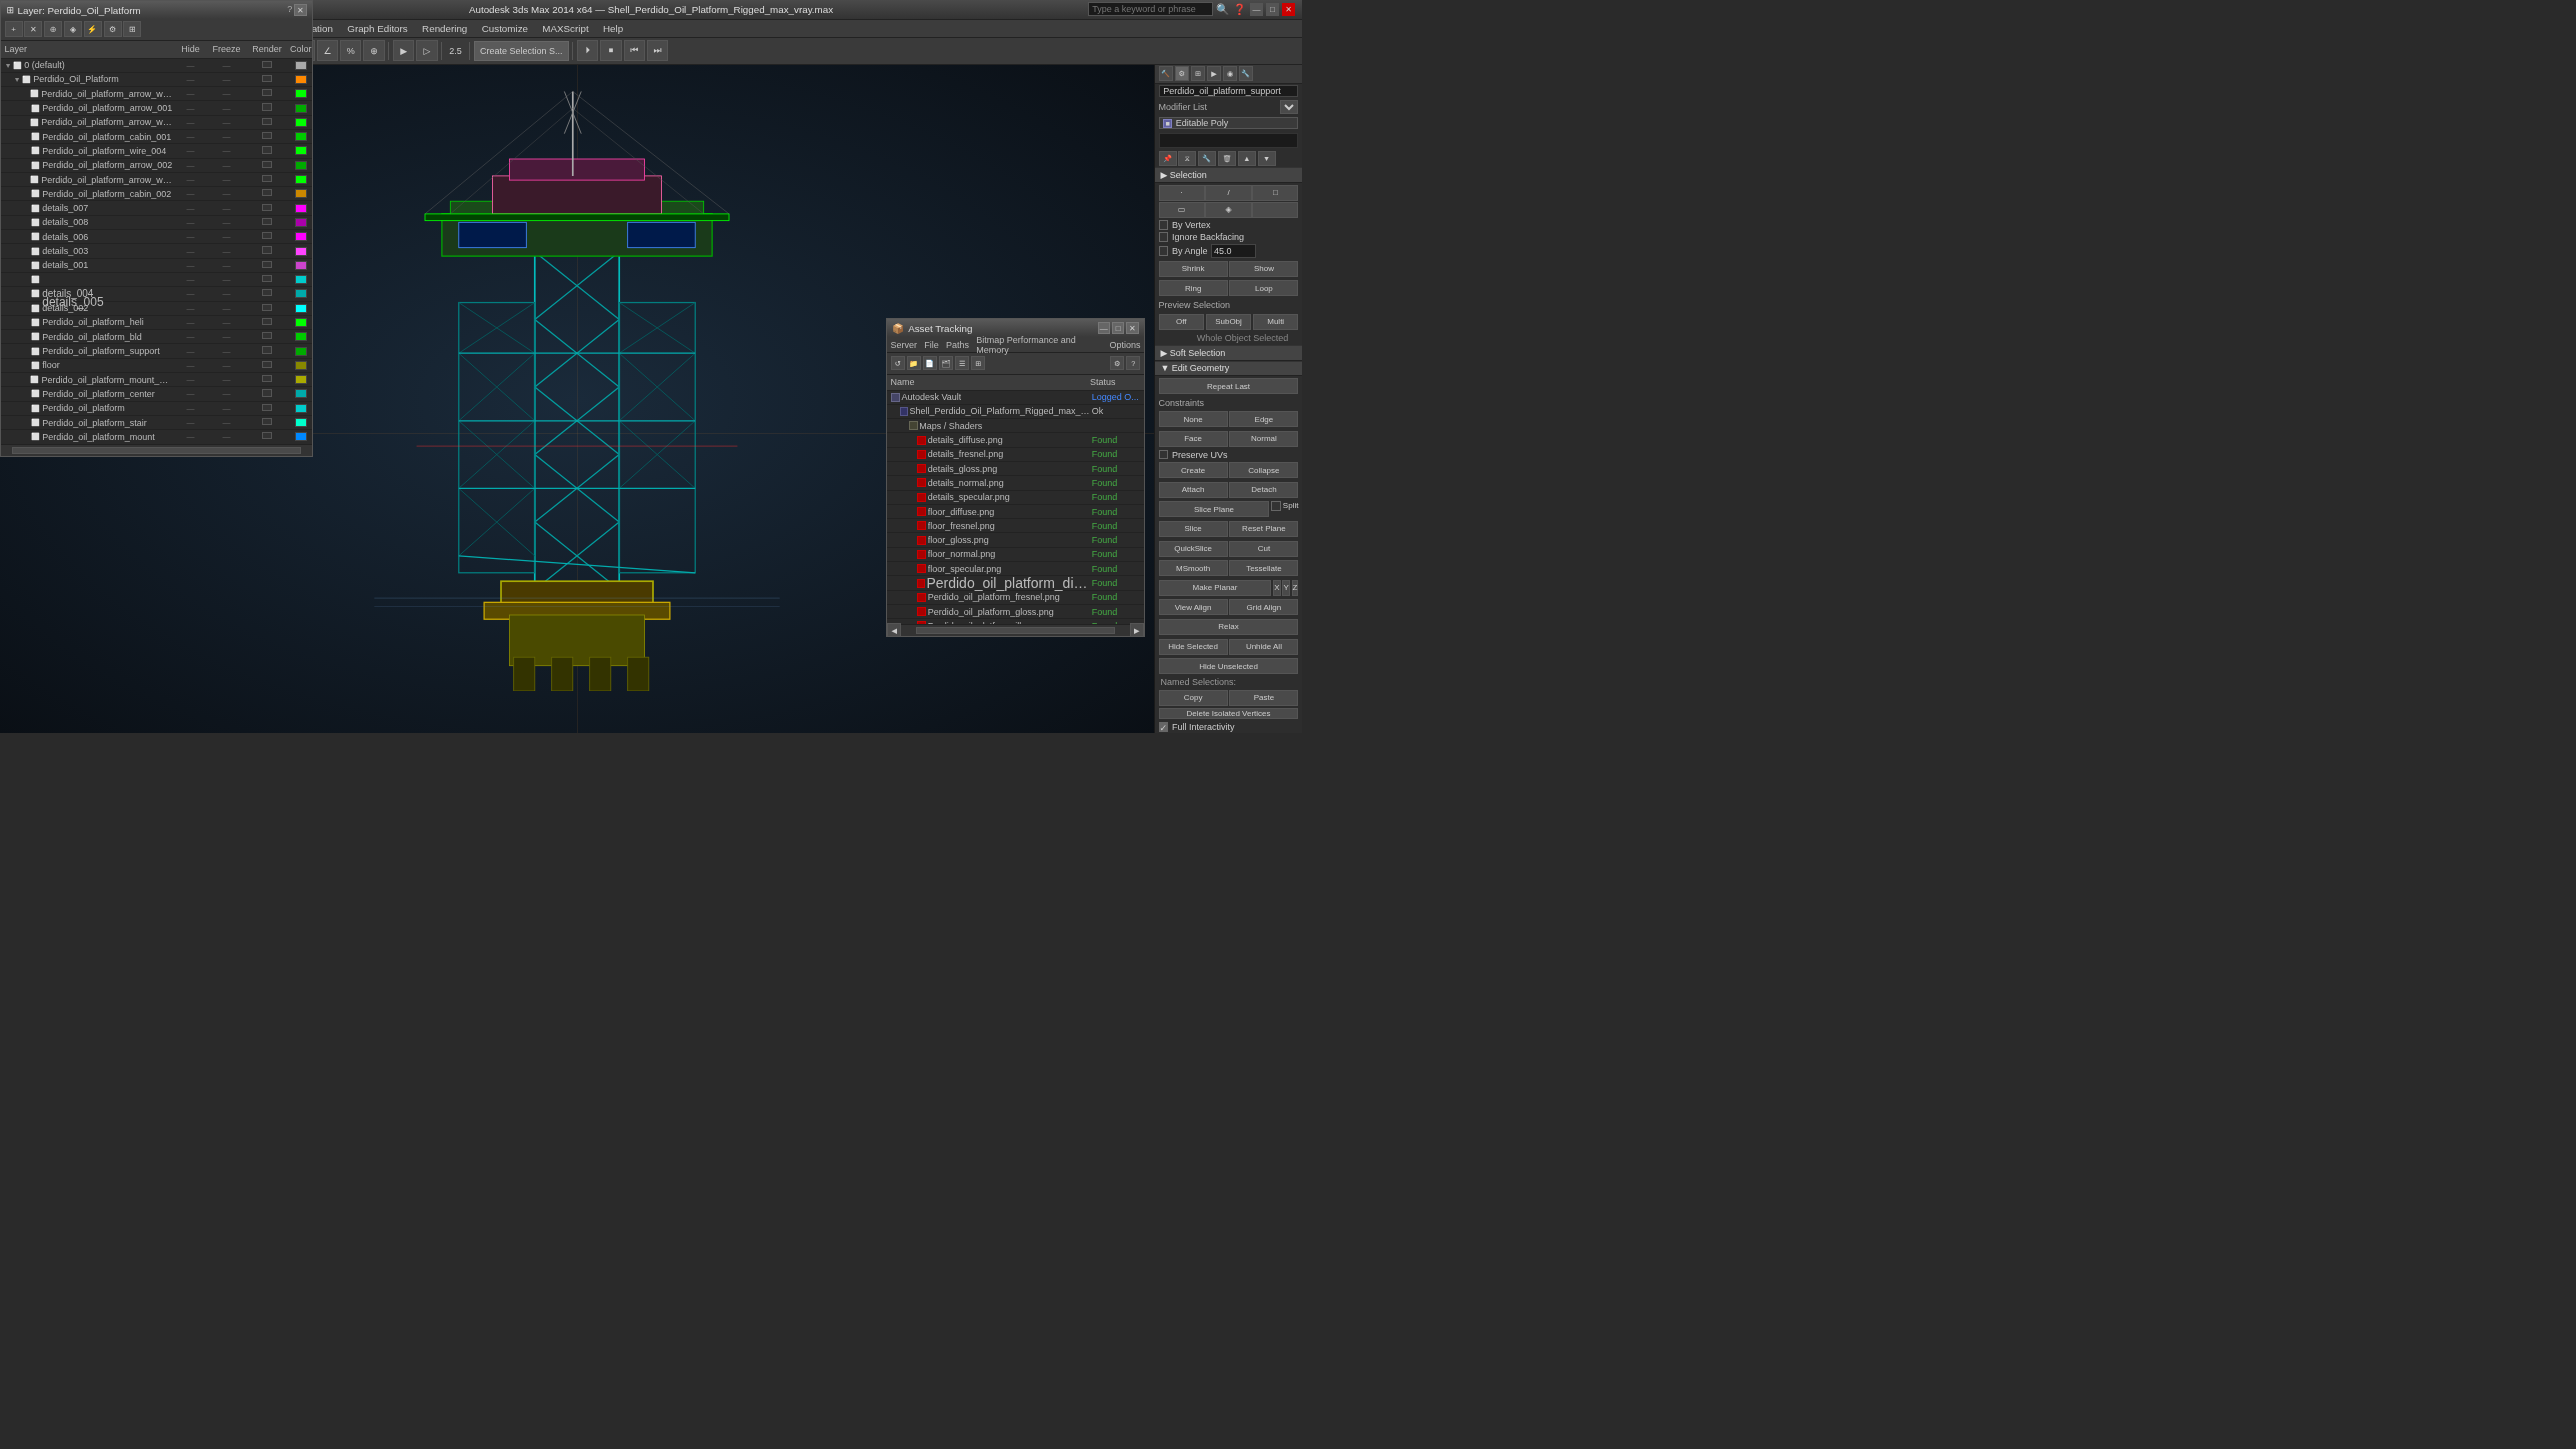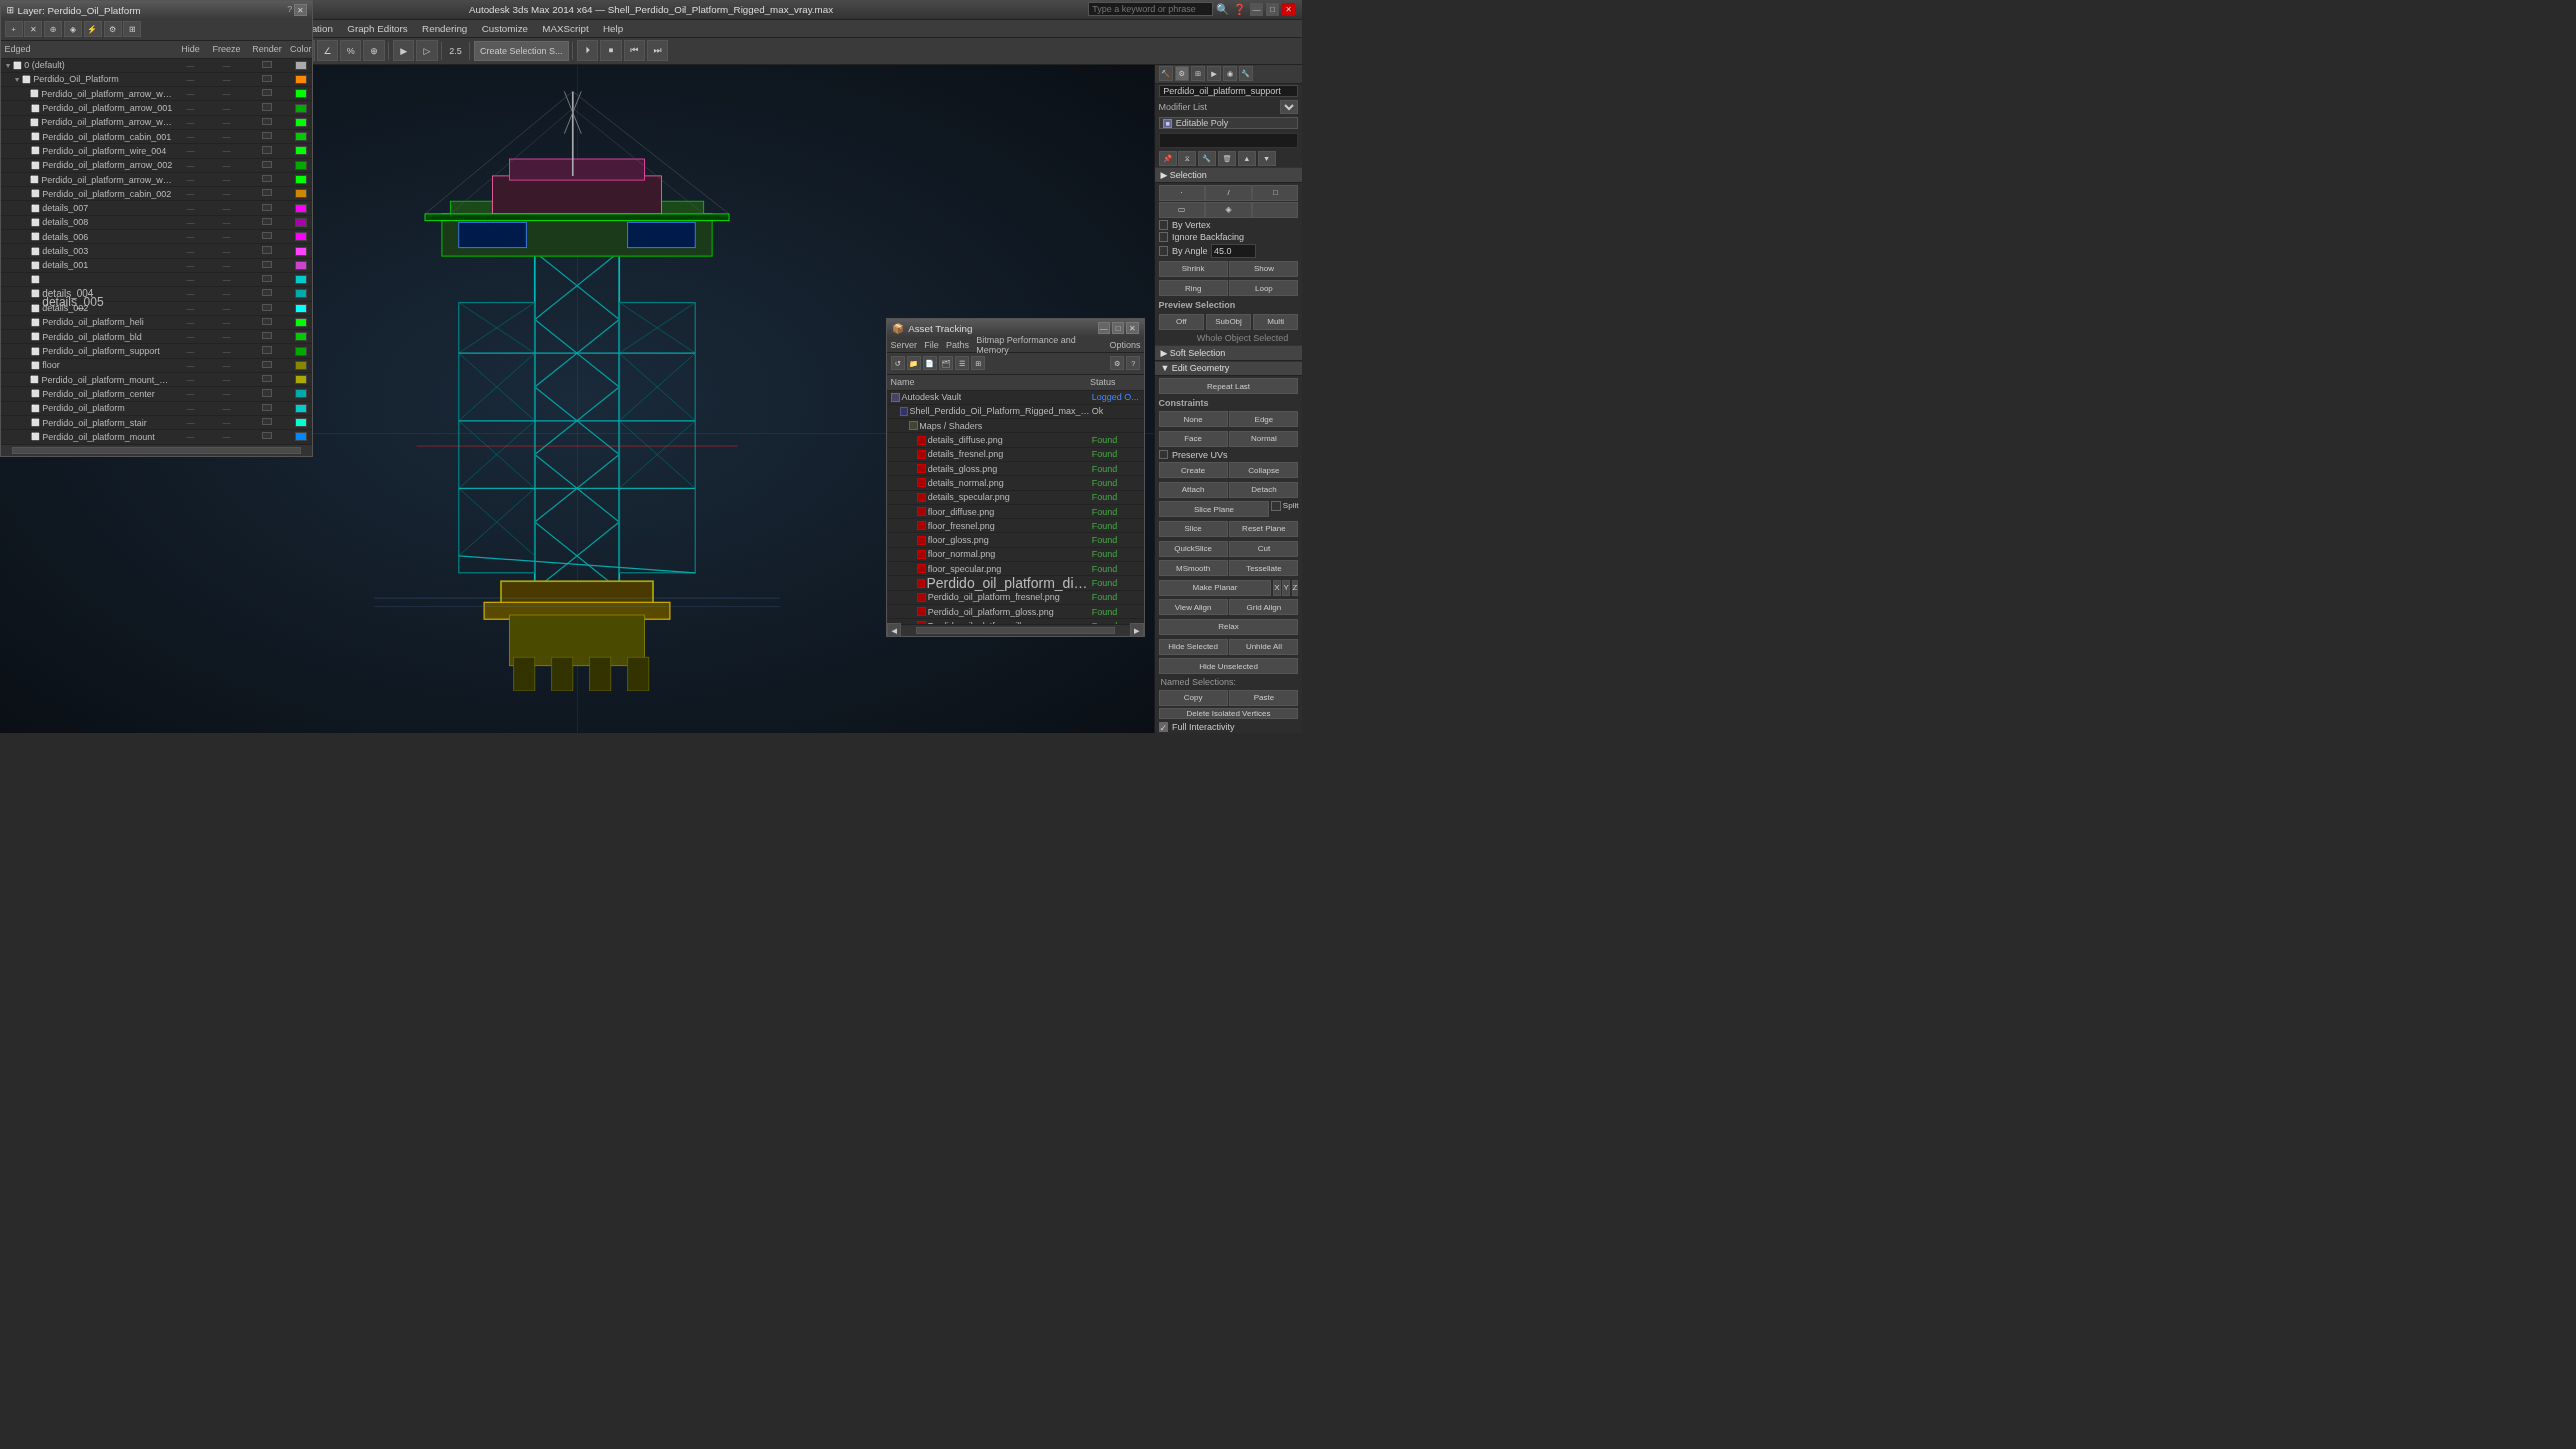--- a/index.html
+++ b/index.html
@@ -187,21 +187,21 @@
       margin: 1.8px 3.6px;
       height: 16px;
       background: #1a1a1a;
       border: 0.9px solid #444;
       color: #ccc; font-size: 9px;
       padding: 0 3.6px;
       display: flex; align-items: center;
     }
     .right-label {
       padding: 1.8px 3.6px;
-      color: #aaa; font-size: 9px; font-weight: bold;
+      color: #aaa; font-size: 9px;
     }
     .right-section-header {
       background: #444;
       padding: 1.8px 5.4px;
       color: #ddd;
       font-size: 9px;
       border-top: 0.9px solid #333;
       border-bottom: 0.9px solid #222;
     }
 
@@ -821,21 +821,21 @@
     <button class="lt-btn">+</button>
     <button class="lt-btn">✕</button>
     <button class="lt-btn">⊕</button>
     <button class="lt-btn">◈</button>
     <button class="lt-btn">⚡</button>
     <button class="lt-btn">⚙</button>
     <button class="lt-btn">⊞</button>
   </div>
 
   <div class="layer-col-header">
-    <div class="col-name">Edged</div>
+    <div class="col-name">Layer</div>
     <div class="col-hide">Hide</div>
     <div class="col-freeze">Freeze</div>
     <div class="col-render">Render</div>
     <div class="col-color">Color</div>
   </div>
 
   <div class="layer-list" id="layer-list-container">
 
   <div class="layer-item">
     <div class="layer-name" style="padding-left:3.6px; display:flex; align-items:center; gap:1.8px;">

